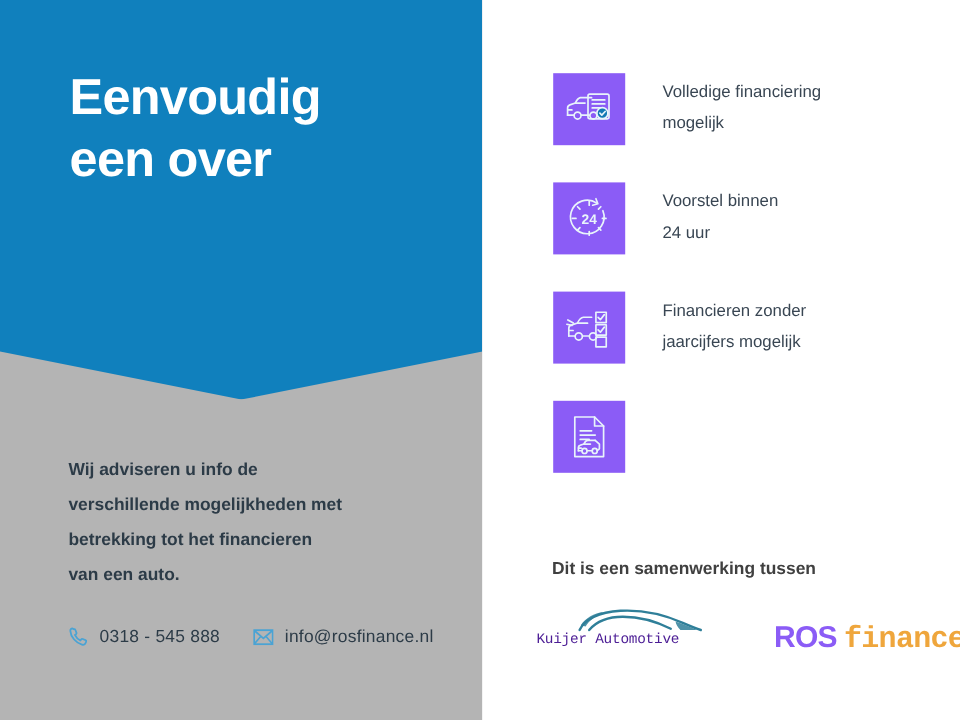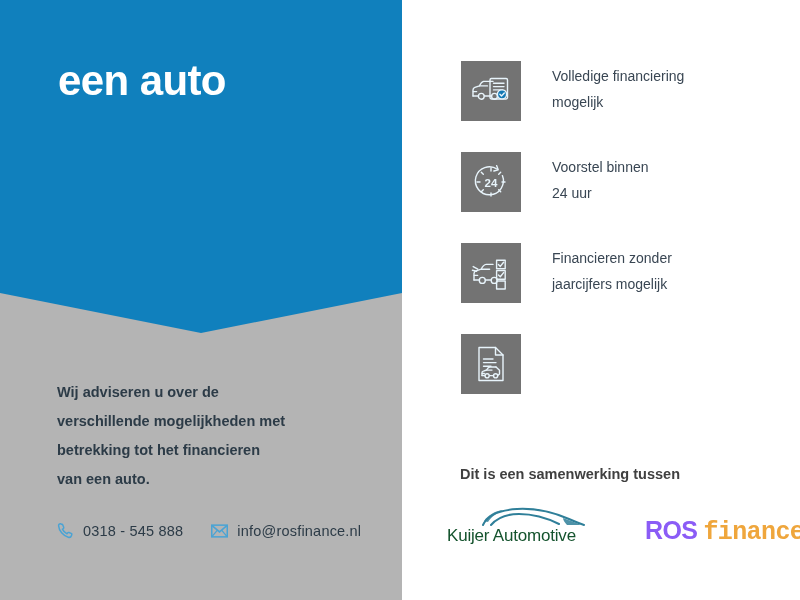--- a/index.html
+++ b/index.html
@@ -61,65 +61,66 @@
   .right-col {
     position:absolute; left:402px; top:0; width:398px; height:600px;
     background:#ffffff;
   }
   .feature-list { position:absolute; left:59px; top:61px; }
   .feature {
     display:flex; align-items:flex-start; height:60px; margin-bottom:31px;
   }
   .feature-tile {
     width:60px; height:60px; flex:0 0 60px;
-    background:#737373; display:flex; align-items:center; justify-content:center;
+    background:#8b5cf6; display:flex; align-items:center; justify-content:center;
   }
   .feature-tile svg { display:block; }
   .feature-label {
     margin-left:31px; padding-top:2px;
     font-size:14px; color:#394653; line-height:26px; width:220px;
   }
   .feature-label span { display:block; white-space:nowrap; }
 
   
   .partner-head {
     position:absolute; left:58px; top:466px;
     font-size:14.5px; font-weight:bold; color:#404040; white-space:nowrap;
   }
   .logos { position:absolute; left:45px; top:502px; display:flex; align-items:flex-end; }
 
   .logo-kuijer { position:relative; width:148px; height:48px; }
   .logo-kuijer .kcar { position:absolute; left:30px; top:0px; }
   .logo-kuijer .ktext {
     position:absolute; left:0; top:24px; width:148px;
-    font-size:17px; color:#14532d; letter-spacing:-0.2px; white-space:nowrap;
+    font-size:12px; color:#4c1d95; letter-spacing:-0.2px; white-space:nowrap;font-family:Liberation Mono, monospace;
   }
 
   .logo-ros {
     margin-left:50px; padding-bottom:3px;
     font-size:25px; font-weight:bold; letter-spacing:-0.6px; white-space:nowrap;
   }
   .logo-ros .ros { color:#8b5cf6; }
   .logo-ros .fin { color:#efa63c; margin-left:6px;font-family:Liberation Mono, monospace; }
 </style>
 </head>
 <body>
 
 <div id="stage">
 
   <div class="left-col">
 
     <div class="hero-panel">
       <div class="hero-title">
-        <span>een auto</span>
+        <span>Eenvoudig</span>
+        <span>een over</span>
       </div>
     </div>
 
     <div class="advice-block">
-      <span>Wij adviseren u over de</span>
+      <span>Wij adviseren u info de</span>
       <span>verschillende mogelijkheden met</span>
       <span>betrekking tot het financieren</span>
       <span>van een auto.</span>
     </div>
 
     <div class="contact-row">
 
       <div class="contact-item">
         <span class="contact-ico">
           <svg width="17" height="17" viewBox="0 0 17 17">

